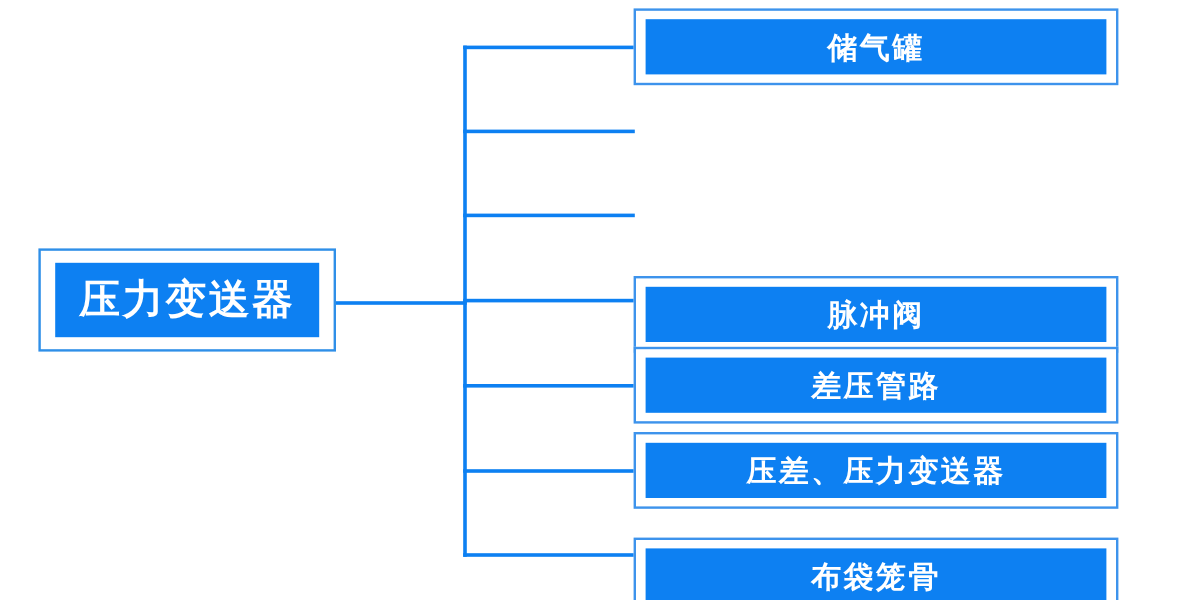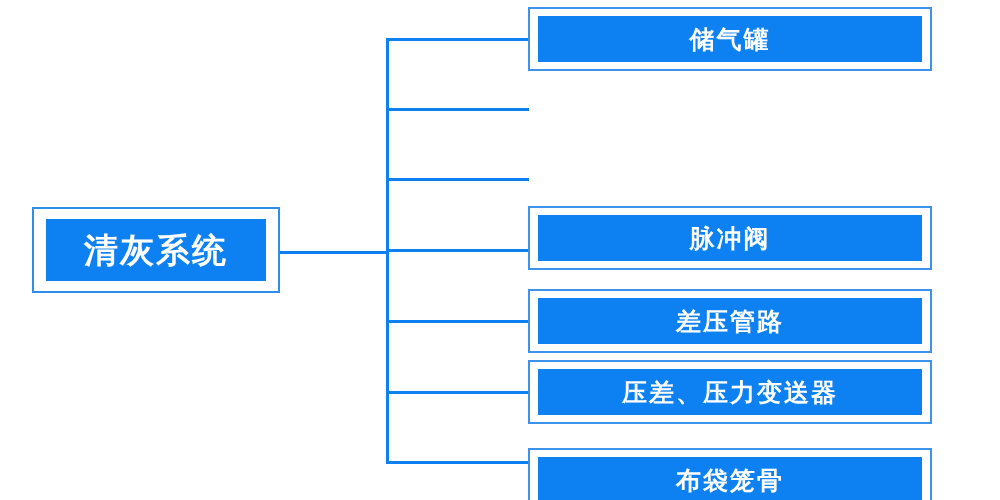--- a/index.html
+++ b/index.html
@@ -109,33 +109,33 @@
   <div class="connector branch" style="top:38px"></div>
   <div class="connector branch" style="top:108px"></div>
   <div class="connector branch" style="top:178px"></div>
   <div class="connector branch" style="top:249px"></div>
   <div class="connector branch" style="top:320px"></div>
   <div class="connector branch" style="top:391px"></div>
   <div class="connector branch" style="top:461px"></div>
 
   <div class="root-node">
     <div class="fill">
-      <span class="root-label">清灰系统</span>
+      <span class="root-label">压力变送器</span>
     </div>
   </div>
 
   <div class="child-node" style="top:7px">
     <div class="fill">
       <span class="child-label">储气罐</span>
     </div>
   </div>
 
 
 
-  <div class="child-node" style="top:206px">
+  <div class="child-node" style="top:230px">
     <div class="fill">
       <span class="child-label">脉冲阀</span>
     </div>
   </div>
 
   <div class="child-node" style="top:289px">
     <div class="fill">
       <span class="child-label">差压管路</span>
     </div>
   </div>

